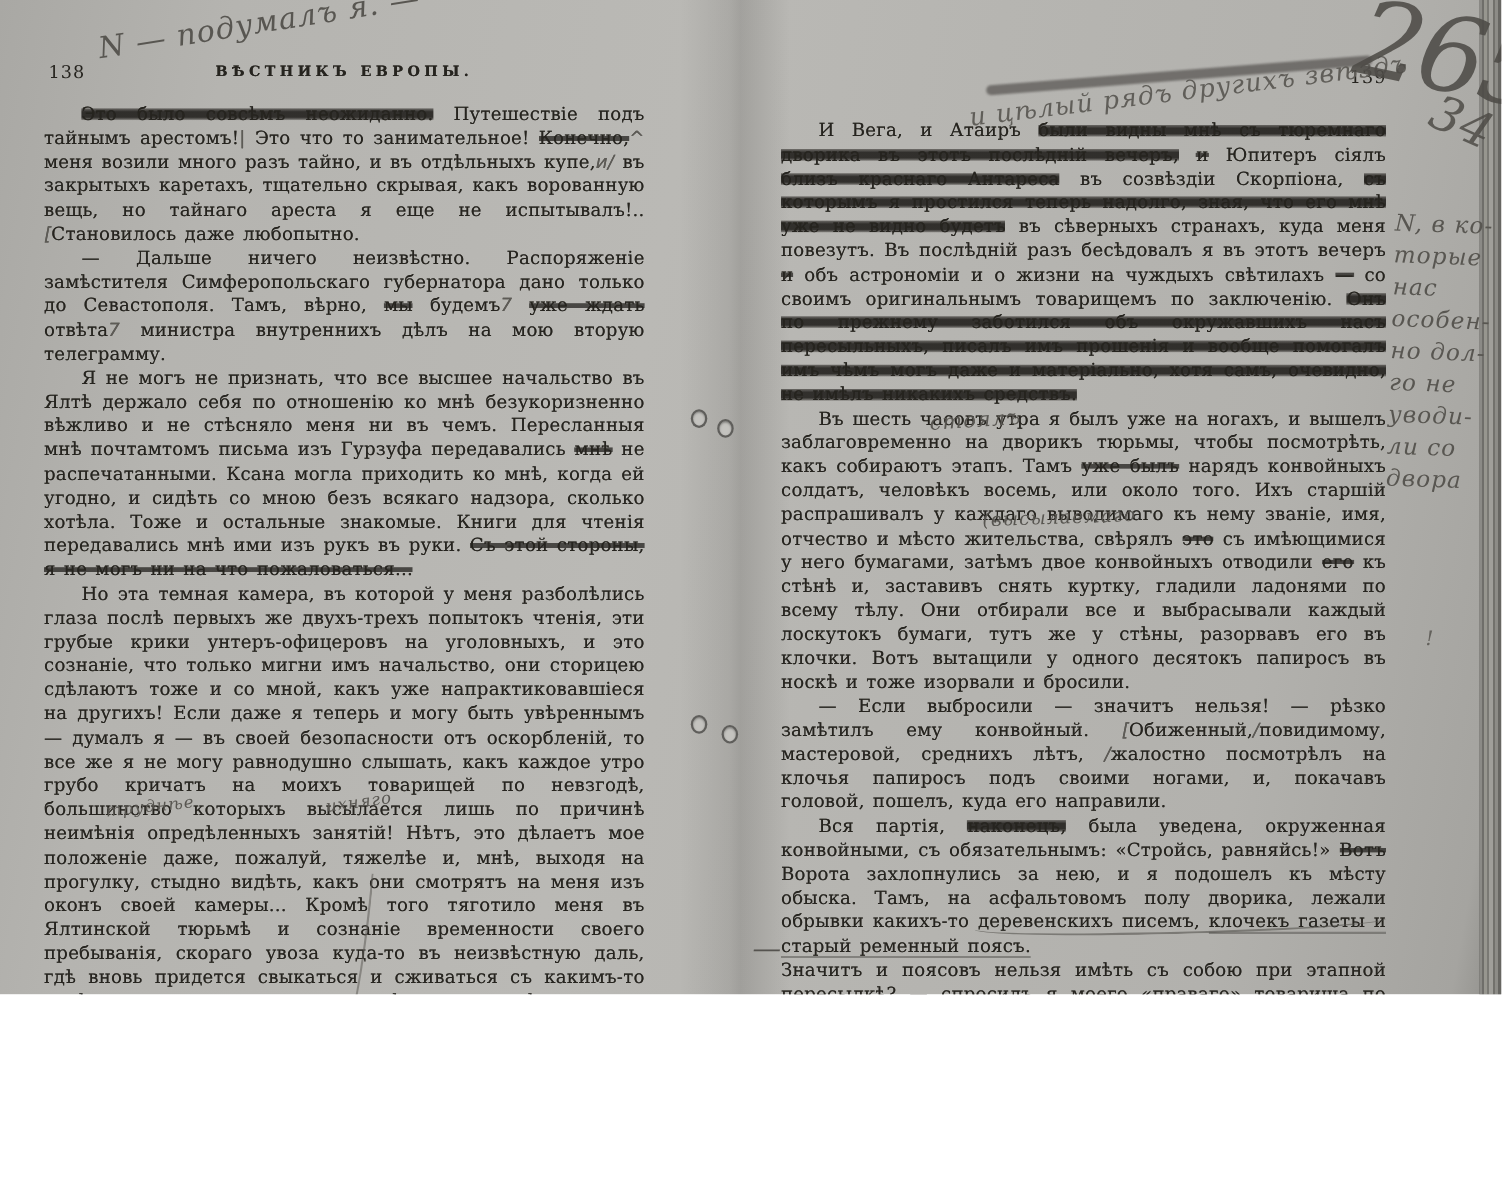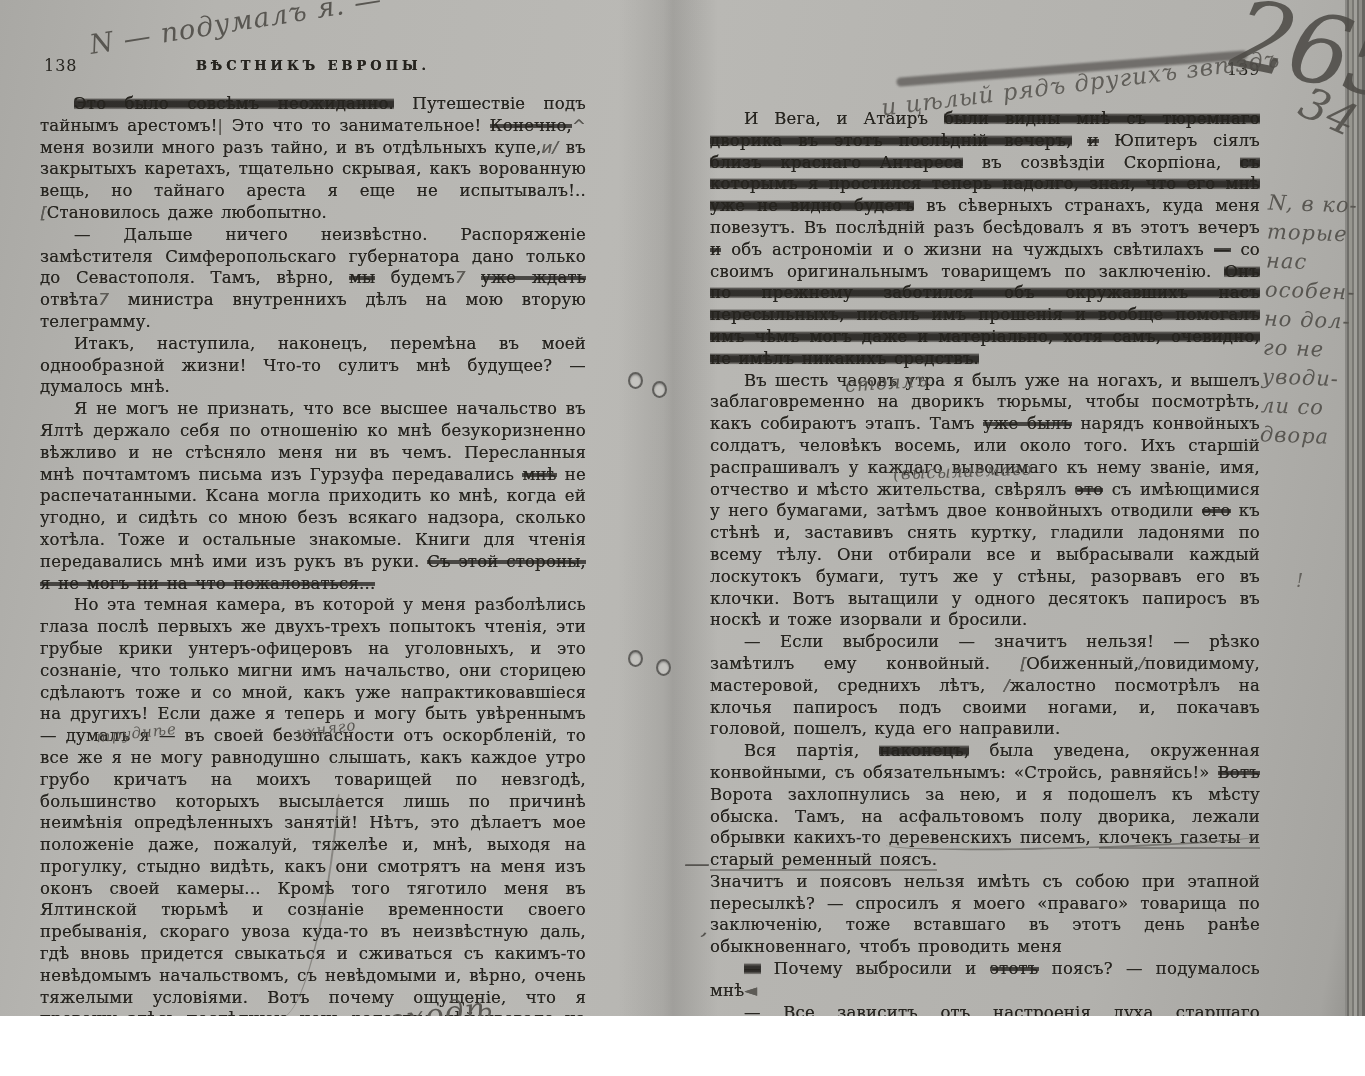--- a/index.html
+++ b/index.html
@@ -1,18 +1,18 @@
 <!DOCTYPE html>
 <html><head>
 <meta charset="utf-8">
 <style>
   html,body{margin:0;padding:0;}
   #scan{
     position:relative;
-    width:1365px;height:1016px;
+    width:1365px;height:904px;
     overflow:hidden;
     background:linear-gradient(100deg,#a9a8a4 0%,#b5b4b0 14%,#bab9b5 42%,#b6b5b1 60%,#b2b1ad 82%,#a5a4a0 97%,#8e8d89 100%);
     font-family:"DejaVu Serif", serif;
     color:#26241f;
   }
   
   .gutter{
     position:absolute;left:618px;top:0;width:100px;height:1076px;
     background:linear-gradient(90deg,rgba(0,0,0,0) 0%,rgba(40,38,36,.10) 45%,rgba(40,38,36,.16) 55%,rgba(0,0,0,0) 100%);
     pointer-events:none;
@@ -77,21 +77,20 @@
   <div class="hole" style="left:628px;top:372px;"></div>
   <div class="hole" style="left:652px;top:381px;"></div>
   <div class="hole" style="left:628px;top:650px;"></div>
   <div class="hole" style="left:656px;top:659px;"></div>
 
   <div class="pagenum" style="left:44px;top:56px;">138</div>
   <div class="runhead" style="left:40px;top:58px;width:546px;">ВѢСТНИКЪ ЕВРОПЫ.</div>
   <div class="col" style="left:40px;top:93px;width:546px;">
       <p class="para"><span class="seg-sth">Это было совсѣмъ неожиданно.</span><span class="seg-n"> Путешествіе подъ тайнымъ арестомъ!</span><span class="seg-pen">|</span><span class="seg-n"> Это что то занимательное! </span><span class="seg-st">Конечно,</span><span class="seg-pen">^</span><span class="seg-n"> меня возили много разъ тайно, и въ отдѣльныхъ купе,</span><span class="seg-pen">и/</span><span class="seg-n"> въ закрытыхъ каретахъ, тщательно скрывая, какъ ворованную вещь, но тайнаго ареста я еще не испытывалъ!.. </span><span class="seg-pen">[</span><span class="seg-n">Становилось даже любопытно.</span></p>
       <p class="para"><span class="seg-n">— Дальше ничего неизвѣстно. Распоряженіе замѣстителя Симферопольскаго губернатора дано только до Севастополя. Тамъ, вѣрно, </span><span class="seg-st">мы</span><span class="seg-n"> будемъ</span><span class="seg-pen">7</span><span class="seg-n"> </span><span class="seg-st">уже ждать</span><span class="seg-n"> отвѣта</span><span class="seg-pen">7</span><span class="seg-n"> министра внутреннихъ дѣлъ на мою вторую телеграмму.</span></p>
-      <p class="para"><span class="seg-n">Итакъ, наступила, наконецъ, перемѣна въ моей однообразной жизни! Что-то сулитъ мнѣ будущее? — думалось мнѣ.</span></p>
       <p class="para"><span class="seg-n">Я не могъ не признать, что все высшее начальство въ Ялтѣ держало себя по отношенію ко мнѣ безукоризненно вѣжливо и не стѣсняло меня ни въ чемъ. Пересланныя мнѣ почтамтомъ письма изъ Гурзуфа передавались </span><span class="seg-st">мнѣ</span><span class="seg-n"> не распечатанными. Ксана могла приходить ко мнѣ, когда ей угодно, и сидѣть со мною безъ всякаго надзора, сколько хотѣла. Тоже и остальные знакомые. Книги для чтенія передавались мнѣ ими изъ рукъ въ руки. </span><span class="seg-st">Съ этой стороны, я не могъ ни на что пожаловаться...</span></p>
       <p class="para"><span class="seg-n">Но эта темная камера, въ которой у меня разболѣлись глаза послѣ первыхъ же двухъ-трехъ попытокъ чтенія, эти грубые крики унтеръ-офицеровъ на уголовныхъ, и это сознаніе, что только мигни имъ начальство, они сторицею сдѣлаютъ тоже и со мной, какъ уже напрактиковавшіеся на другихъ! Если даже я теперь и могу быть увѣреннымъ — думалъ я — въ своей безопасности отъ оскорбленій, то все же я не могу равнодушно слышать, какъ каждое утро грубо кричатъ на моихъ товарищей по невзгодѣ, большинство которыхъ высылается лишь по причинѣ неимѣнія опредѣленныхъ занятій! Нѣтъ, это дѣлаетъ мое положеніе даже, пожалуй, тяжелѣе и, мнѣ, выходя на прогулку, стыдно видѣть, какъ они смотрятъ на меня изъ оконъ своей камеры... Кромѣ того тяготило меня въ Ялтинской тюрьмѣ и сознаніе временности своего пребыванія, скораго увоза куда-то въ неизвѣстную даль, гдѣ вновь придется свыкаться и сживаться съ какимъ-то невѣдомымъ начальствомъ, съ невѣдомыми и, вѣрно, очень тяжелыми условіями. Вотъ почему ощущеніе, что я провожу здѣсь послѣднюю ночь радостно дѣйствовало на меня.</span></p>
       <p class="para"><span class="seg-n">— Опять увижу просторъ полей, море, волны, утесы — думалось мнѣ...</span></p>
     </div>
 
   <div class="pagenum" style="left:1212px;top:60px;padding-left:15px;">139</div>
   <div class="col" style="left:710px;top:108px;width:550px;">
       <p class="para"><span class="seg-n">И Вега, и Атаиръ </span><span class="seg-sth">были видны мнѣ съ тюремнаго дворика въ этотъ послѣдній вечеръ,</span><span class="seg-n"> </span><span class="seg-st">и</span><span class="seg-n"> Юпитеръ сіялъ </span><span class="seg-sth">близъ краснаго Антареса</span><span class="seg-n"> въ созвѣздіи Скорпіона, </span><span class="seg-sth">съ которымъ я простился теперь надолго, зная, что его мнѣ уже не видно будетъ</span><span class="seg-n"> въ сѣверныхъ странахъ, куда меня повезутъ. Въ послѣдній разъ бесѣдовалъ я въ этотъ вечеръ </span><span class="seg-st">и</span><span class="seg-n"> объ астрономіи и о жизни на чуждыхъ свѣтилахъ </span><span class="seg-st">—</span><span class="seg-n"> со своимъ оригинальнымъ товарищемъ по заключенію. </span><span class="seg-sth">Онъ по прежнему заботился объ окружавшихъ насъ пересыльныхъ, писалъ имъ прошенія и вообще помогалъ имъ чѣмъ могъ даже и матеріально, хотя самъ, очевидно, не имѣлъ никакихъ средствъ.</span></p>
       <p class="para"><span class="seg-n">Въ шесть часовъ утра я былъ уже на ногахъ, и вышелъ заблаговременно на дворикъ тюрьмы, чтобы посмотрѣть, какъ собираютъ этапъ. Тамъ </span><span class="seg-st">уже былъ</span><span class="seg-n"> нарядъ конвойныхъ солдатъ, человѣкъ восемь, или около того. Ихъ старшій распрашивалъ у каждаго выводимаго къ нему званіе, имя, отчество и мѣсто жительства, свѣрялъ </span><span class="seg-st">это</span><span class="seg-n"> съ имѣющимися у него бумагами, затѣмъ двое конвойныхъ отводили </span><span class="seg-st">его</span><span class="seg-n"> къ стѣнѣ и, заставивъ снять куртку, гладили ладонями по всему тѣлу. Они отбирали все и выбрасывали каждый лоскутокъ бумаги, тутъ же у стѣны, разорвавъ его въ клочки. Вотъ вытащили у одного десятокъ папиросъ въ носкѣ и тоже изорвали и бросили.</span></p>
       <p class="para"><span class="seg-n">— Если выбросили — значитъ нельзя! — рѣзко замѣтилъ ему конвойный. </span><span class="seg-pen">[</span><span class="seg-n">Обиженный,</span><span class="seg-pen">/</span><span class="seg-n">повидимому, мастеровой, среднихъ лѣтъ, </span><span class="seg-pen">/</span><span class="seg-n">жалостно посмотрѣлъ на клочья папиросъ подъ своими ногами, и, покачавъ головой, пошелъ, куда его направили.</span></p>

